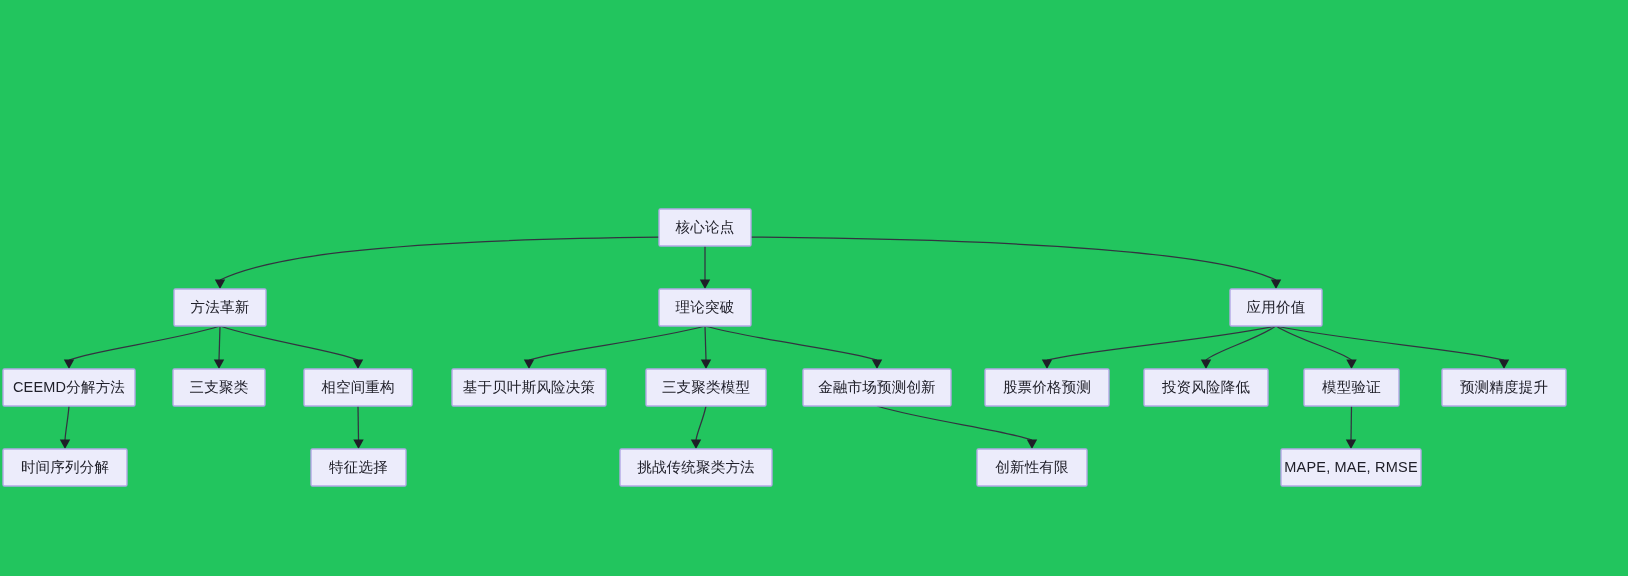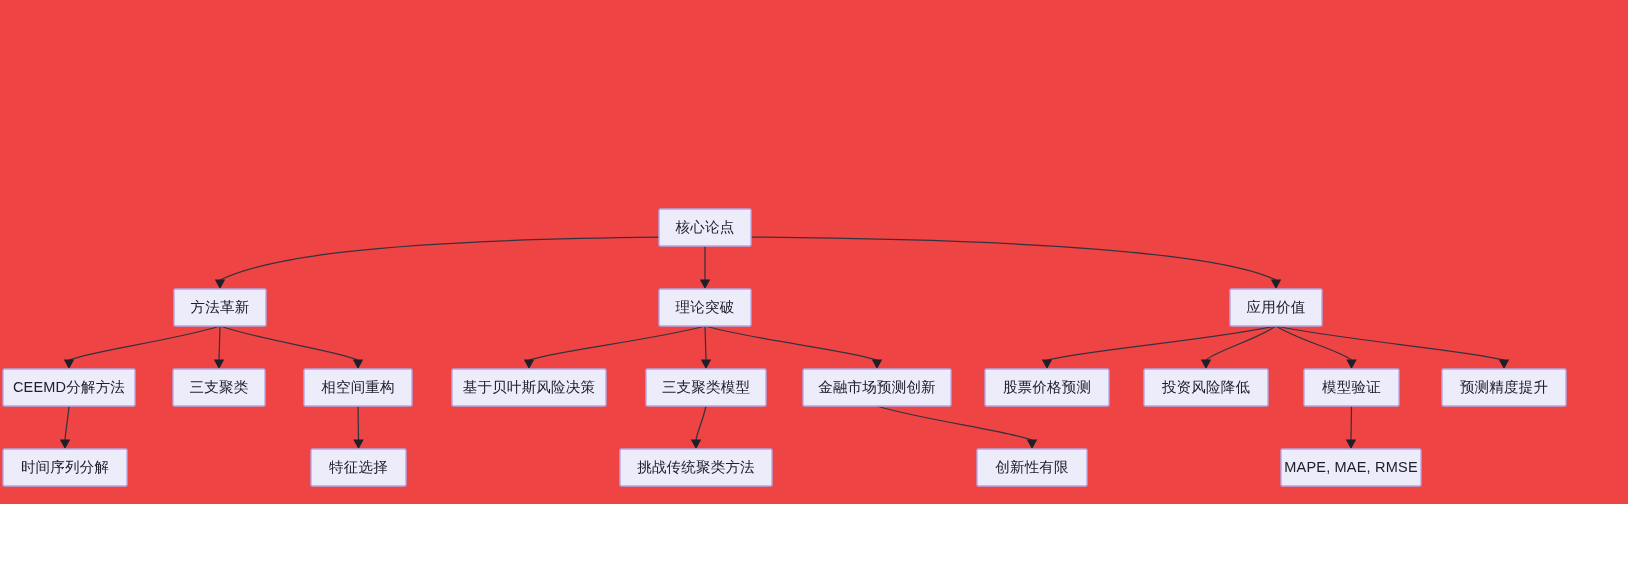--- a/index.html
+++ b/index.html
@@ -10,22 +10,22 @@
   }
   body {
     width: 1628px;
     height: 576px;
     font-family: "Liberation Sans", "DejaVu Sans", sans-serif;
     overflow: hidden;
   }
   #diagram-root {
     position: relative;
     width: 1628px;
-    height: 504px;
-    background: #ef4444;
+    height: 576px;
+    background: #22c55e;
   }
   svg#flow-svg {
     position: absolute;
     left: 0;
     top: 0;
     width: 1628px;
     height: 576px;
     display: block;
   }
   .node-box {

